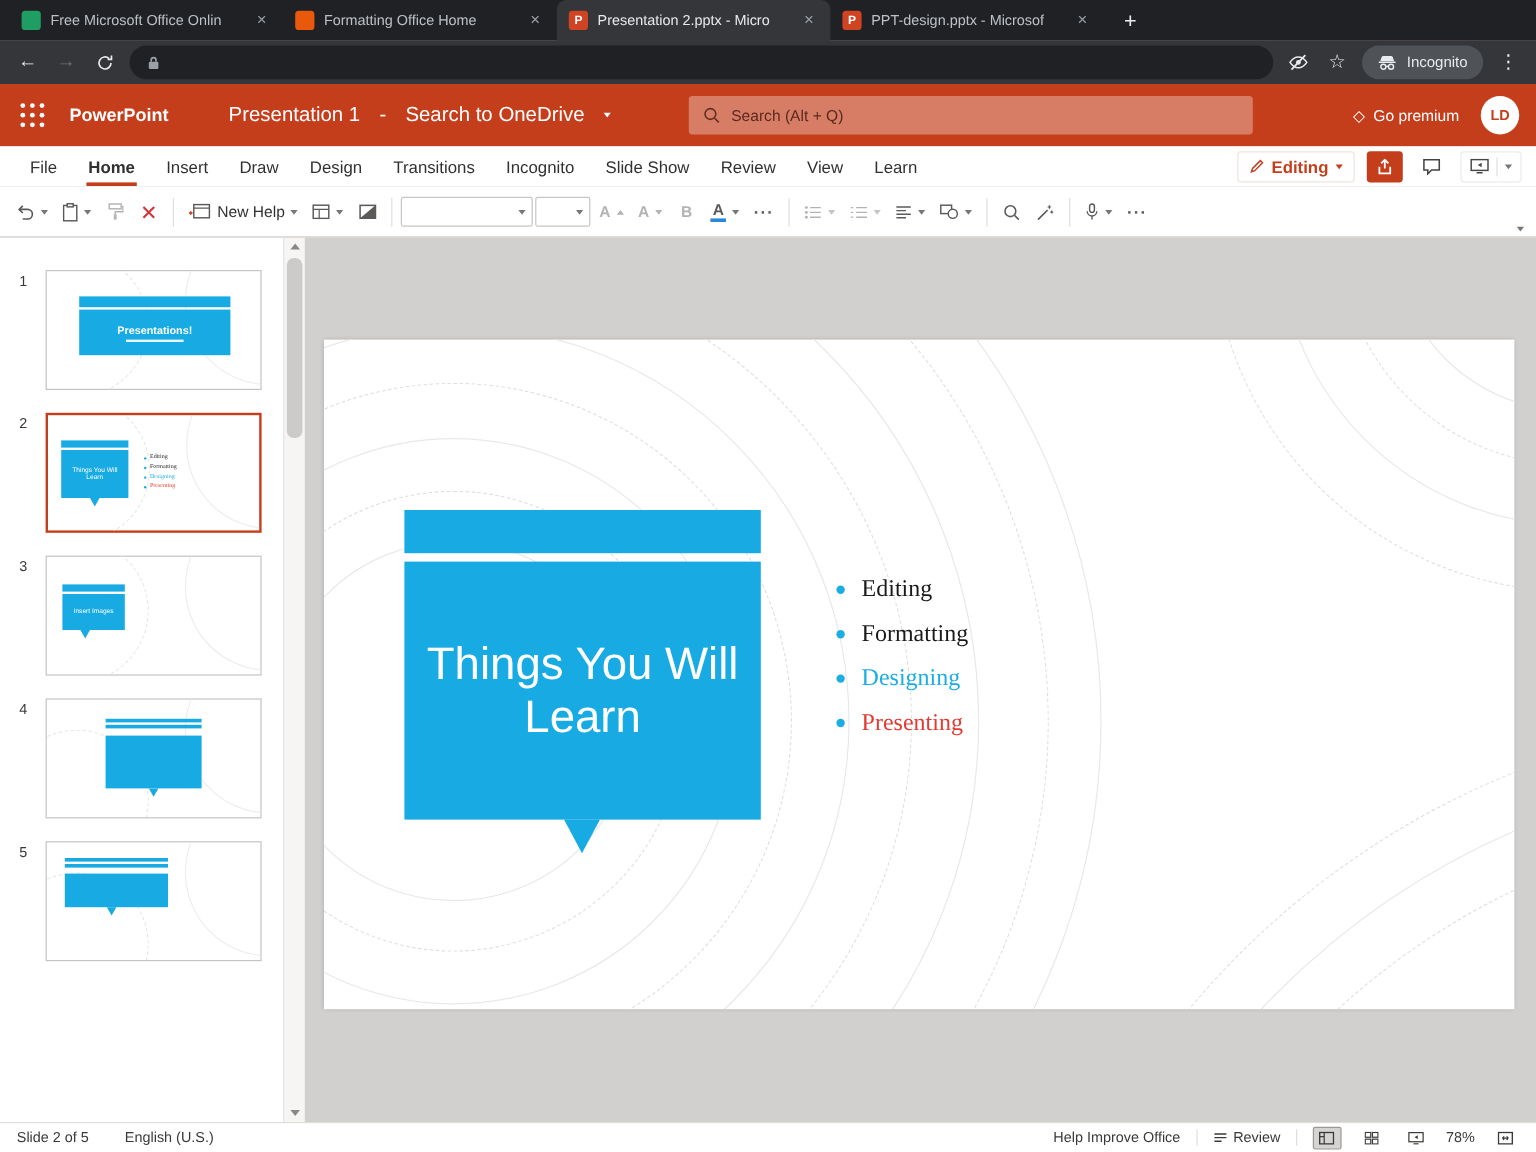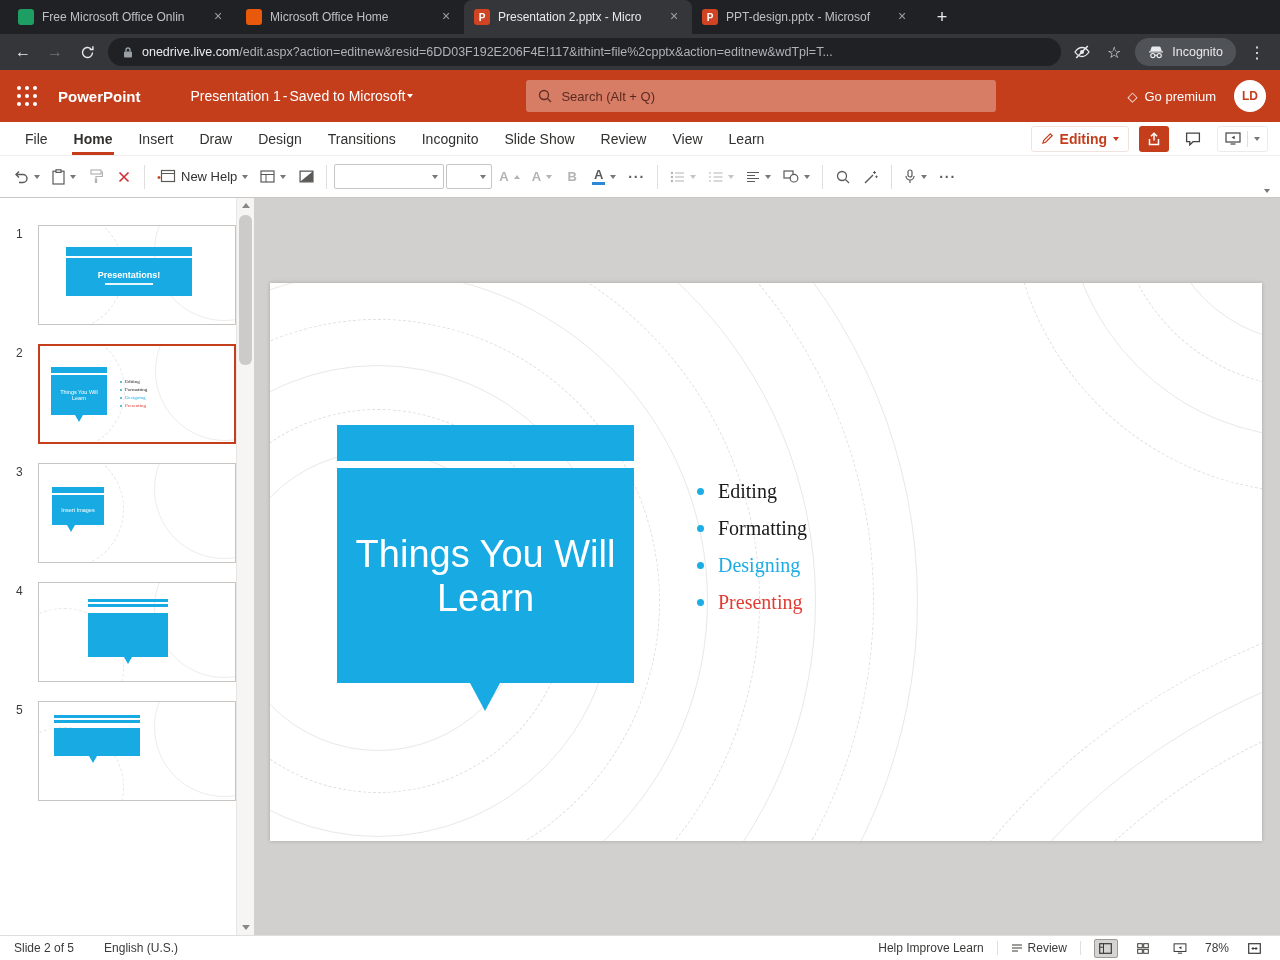--- a/index.html
+++ b/index.html
@@ -26,21 +26,21 @@
   .url-text { font-size:12.5px; white-space:nowrap; overflow:hidden; }
   .url-text .dom { color:#e8eaed; }
   .url-text .pth { color:#aeb3b9; }
   .incog { height:28px; border-radius:14px; background:#4f5256; color:#e8eaed; display:flex; align-items:center; gap:8px; padding:0 13px; font-size:12.5px; flex:none; }
 
   
   .pp-header { height:52px; background:var(--ppt_red); display:flex; align-items:center; padding:0 14px; color:#fff; }
   .waffle { width:26px; height:26px; display:grid; grid-template-columns:repeat(3,1fr); gap:4px; padding:3px; margin-right:18px; flex:none; }
   .waffle span { width:4px; height:4px; background:#fff; border-radius:50%; }
   .app-name { font-size:15px; font-weight:700; margin-right:50px; }
-  .doc-info { display:flex; align-items:center; gap:2px; font-size:14px; white-space:nowrap; }
+  .doc-info { display:flex; align-items:center; gap:16px; font-size:17px; white-space:nowrap; }
   .search-wrap { flex:1; display:flex; justify-content:center; min-width:0; }
   .searchbox { width:470px; height:32px; background:rgba(255,255,255,.33); border-radius:3px; display:flex; align-items:center; gap:9px; padding:4px 12px; font-size:13px; color:rgba(45,12,6,.75); }
   .right-group { display:flex; align-items:center; gap:18px; margin-left:18px; }
   .premium { display:flex; align-items:center; gap:7px; font-size:13px; white-space:nowrap; }
   .avatar { width:32px; height:32px; border-radius:50%; background:#fff; color:var(--ppt_red); font-weight:700; font-size:12px; display:flex; align-items:center; justify-content:center; }
 
   
   .menubar { height:34px; background:#fff; display:flex; align-items:stretch; padding:0 12px; border-bottom:1px solid #f0efee; }
   .menu-item { display:flex; align-items:center; padding:0 13px; font-size:14px; color:#323130; position:relative; }
   .menu-item.active { font-weight:700; }
@@ -70,21 +70,21 @@
   .fc .af { line-height:12px; }
   .fc-bar { width:13px; height:3px; background:#2b88d8; }
   .ribbon-collapse { position:absolute; right:10px; bottom:4px; }
   .moredots { font-size:14px; font-weight:700; letter-spacing:1px; }
 
   
   .workspace { height:737px; display:flex; background:var(--canvas_gray); overflow:hidden; }
   .slides-panel { width:236px; background:#fff; position:relative; flex:none; }
   .srow { position:absolute; left:0; display:flex; }
   .snum { width:38px; font-size:12px; color:#3b3a39; padding:2px 0 0 16px; flex:none; }
-  .thumb { width:198px; height:100px; background:#fff; border:1px solid #c6c3c0; position:relative; overflow:hidden; }
+  .thumb { width:180px; height:100px; background:#fff; border:1px solid #c6c3c0; position:relative; overflow:hidden; }
   .thumb.selected { border:2px solid var(--ppt_red); }
   .mini-arc { position:absolute; border-radius:50%; }
   .mini-arc.d { border:1px dashed #e8e7e6; }
   .mini-arc.s { border:1px solid #eeedec; }
   .mini-bar { position:absolute; background:var(--accent_blue); }
   .mini-box { position:absolute; background:var(--accent_blue); color:#fff; display:flex; flex-direction:column; align-items:center; justify-content:center; text-align:center; }
   .mini-tail { position:absolute; width:0; height:0; border-left:4px solid transparent; border-right:4px solid transparent; border-top:7px solid var(--accent_blue); }
   .t1-title { font-size:9px; font-weight:700; line-height:10px; }
   .t1-sub { width:48px; height:2px; background:rgba(255,255,255,.9); margin-top:3px; }
   .t2-title { font-size:5.5px; line-height:6.5px; padding:0 3px; }
@@ -124,21 +124,21 @@
 <body>
 
 <div class="tabstrip">
   <div class="tab">
     <span class="favicon fav-green"></span>
     <span class="ttl">Free Microsoft Office Onlin</span>
     <span class="cl">×</span>
   </div>
   <div class="tab">
     <span class="favicon fav-orange"></span>
-    <span class="ttl">Microsoft Office Home</span>
+    <span class="ttl">Formatting Office Home</span>
     <span class="cl">×</span>
   </div>
   <div class="tab active">
     <span class="favicon fav-ppt">P</span>
     <span class="ttl">Presentation 2.pptx - Micro</span>
     <span class="cl">×</span>
   </div>
   <div class="tab">
     <span class="favicon fav-ppt">P</span>
     <span class="ttl">PPT-design.pptx - Microsof</span>
@@ -156,21 +156,20 @@
         <path d="M12.9 1.2v3.3H9.7" fill="none" stroke="#e8eaed" stroke-width="1.4"></path>
       </svg>
   </span>
   <div class="urlbar">
     <span>
       <svg width="12" height="13" viewBox="0 0 12 13">
           <rect x="2" y="5.5" width="8" height="6" rx="1" fill="#9aa0a6"></rect>
           <path d="M4 5.5V4a2 2 0 0 1 4 0v1.5" fill="none" stroke="#9aa0a6" stroke-width="1.4"></path>
         </svg>
     </span>
-    <span class="url-text"><span class="dom">onedrive.live.com</span><span class="pth">/edit.aspx?action=editnew&amp;resid=6DD03F192E206F4E!117&amp;ithint=file%2cpptx&amp;action=editnew&amp;wdTpl=T...</span></span>
   </div>
   <span class="nav-ic">
     <svg width="18" height="16" viewBox="0 0 18 16">
         <path d="M2 8c2-3 4.5-4.5 7-4.5S14 5 16 8c-2 3-4.5 4.5-7 4.5S4 11 2 8z" fill="none" stroke="#e8eaed" stroke-width="1.3"></path>
         <circle cx="9" cy="8" r="2" fill="#e8eaed"></circle>
         <line x1="3.2" y1="14" x2="14.8" y2="2" stroke="#e8eaed" stroke-width="1.5"></line>
       </svg>
   </span>
   <span class="nav-ic">☆</span>
   <div class="incog">
@@ -197,21 +196,21 @@
       <span></span>
       <span></span>
       <span></span>
       <span></span>
       <span></span>
   </div>
   <span class="app-name">PowerPoint</span>
   <div class="doc-info">
     <span>Presentation 1</span>
     <span>-</span>
-    <span>Saved to Microsoft</span>
+    <span>Search to OneDrive</span>
     <span class="chev chev-w"></span>
   </div>
   <div class="search-wrap">
     <div class="searchbox">
       <span>
         <svg width="14" height="14" viewBox="0 0 14 14">
             <circle cx="6" cy="6" r="4.5" fill="none" stroke="rgba(45,12,6,.7)" stroke-width="1.3"></circle>
             <path d="M9.5 9.5L13 13" stroke="rgba(45,12,6,.7)" stroke-width="1.3"></path>
           </svg>
       </span>
@@ -552,21 +551,21 @@
     </div>
   </div>
 </div>
 
 <div class="statusbar">
   <div class="sb-left">
     <span>Slide 2 of 5</span>
     <span>English (U.S.)</span>
   </div>
   <div class="sb-right">
-    <span>Help Improve Learn</span>
+    <span>Help Improve Office</span>
     <span class="sb-sep"></span>
     <span class="sb-item">
       <svg width="12" height="11" viewBox="0 0 12 11">
           <path d="M1 2h10M1 5h10M1 8h6" stroke="#3b3a39" stroke-width="1.2"></path>
         </svg>
       <span>Review</span>
     </span>
     <span class="sb-sep"></span>
     <span class="sb-viewbtn active">
       <svg width="13" height="11" viewBox="0 0 13 11">

